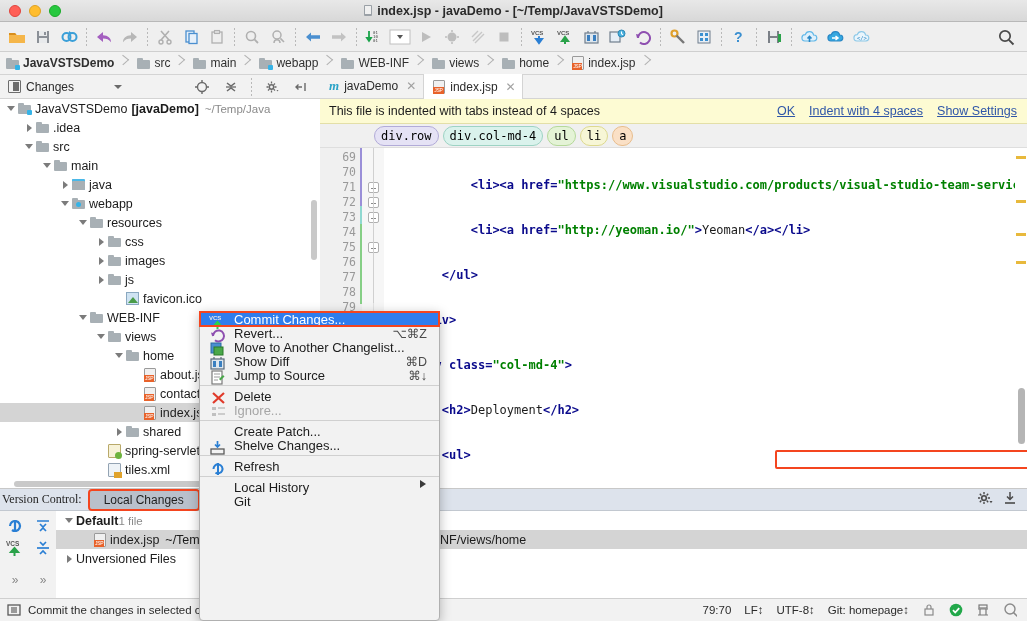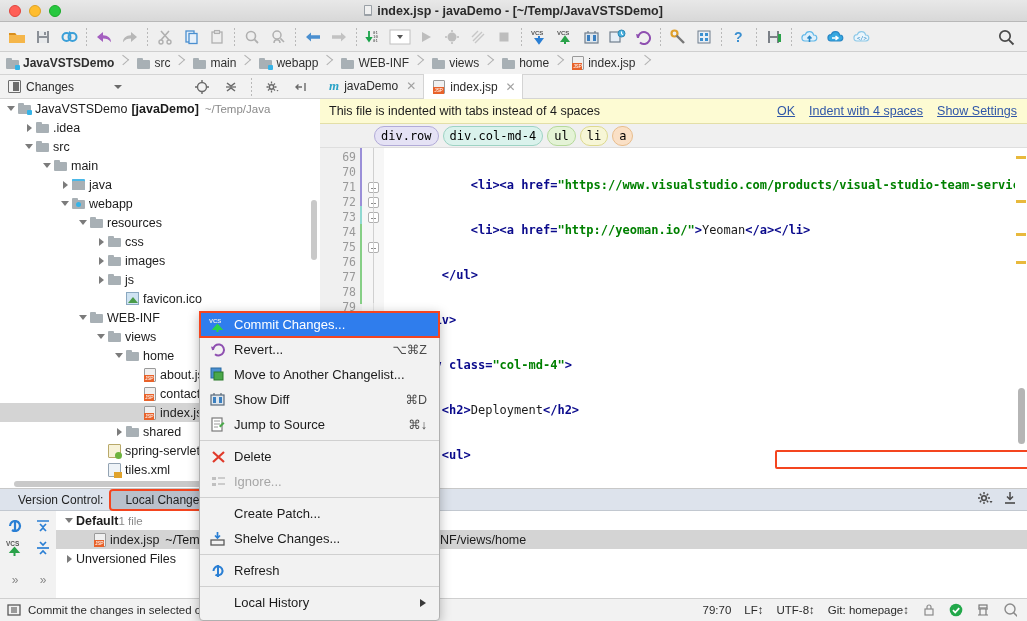--- a/index.html
+++ b/index.html
@@ -187,21 +187,21 @@
   
   .vcspanel{
     position:absolute; left:0; top:488px; width:1027px; height:110px;
     background:#f2f2f2; border-top:1px solid #c8c8c8;
   }
   .vcs-head{
     position:absolute; left:0; top:0; width:1027px; height:22px;
     background:#dde3ec; border-bottom:1px solid #c2c8d0;
     display:flex; align-items:center; font-size:12px; color:#1f1f1f;
   }
-  .vcs-head .lead{ margin-left:18px; }
+  .vcs-head .lead{ margin-left:2px;font-family:Liberation Serif, serif; }
   .vcs-tab{ margin-left:8px; padding:2px 14px; background:#b9c0cb; border-radius:2px; color:#1f1f1f;}
   .vcs-tab.hot{ outline:2px solid #f4451f; }
   .vcs-tab.plain{ background:transparent; color:#4a4a4a; }
   .vcs-head .righticons{ margin-left:auto; display:flex; gap:10px; padding-right:10px; align-items:center;}
 
   .vcs-side{
     position:absolute; left:0; top:22px; width:56px; height:88px; background:#f2f2f2;
   }
   .vcs-side .vi{ position:absolute; width:22px; height:22px; display:flex; align-items:center; justify-content:center;}
 
@@ -225,21 +225,21 @@
   .sb-ic{ width:14px; height:14px; display:flex; align-items:center; justify-content:center;}
 
   
   .ctxmenu{
     position:absolute; left:199px; top:311px; width:241px; height:310px;
     background:#f2f2f2; border:1px solid #b0b0b0;
     box-shadow: 0 3px 12px rgba(0,0,0,0.28);
     font-size:13px; color:#1c1c1c; z-index:50;
     border-radius:0 0 4px 4px;
   }
-  .mi{ height:25px; display:flex; align-items:center; padding-left:8px; position:relative;}
+  .mi{ height:14px; display:flex; align-items:flex-start; padding-left:8px; position:relative;}
   .mi .mic{ width:20px; height:18px; display:flex; align-items:center; justify-content:center; margin-right:6px;}
   .mi .mlabel{ flex:1; }
   .mi .shortcut{ color:#4a4a4a; margin-right:12px; font-size:12.5px;}
   .mi.sel{ background:#2f7ded; color:#ffffff; outline:2px solid #f4451f; outline-offset:-1px; z-index:2;}
   .mi.disabled{ color:#a6a6a6; }
   .mi .submenu-arrow{
     width:0;height:0;border-top:4px solid transparent;border-bottom:4px solid transparent;
     border-left:6px solid #3a3a3a; margin-right:13px;
   }
   .mdiv{ height:1px; background:#d0d0d0; margin:3px 0; }

